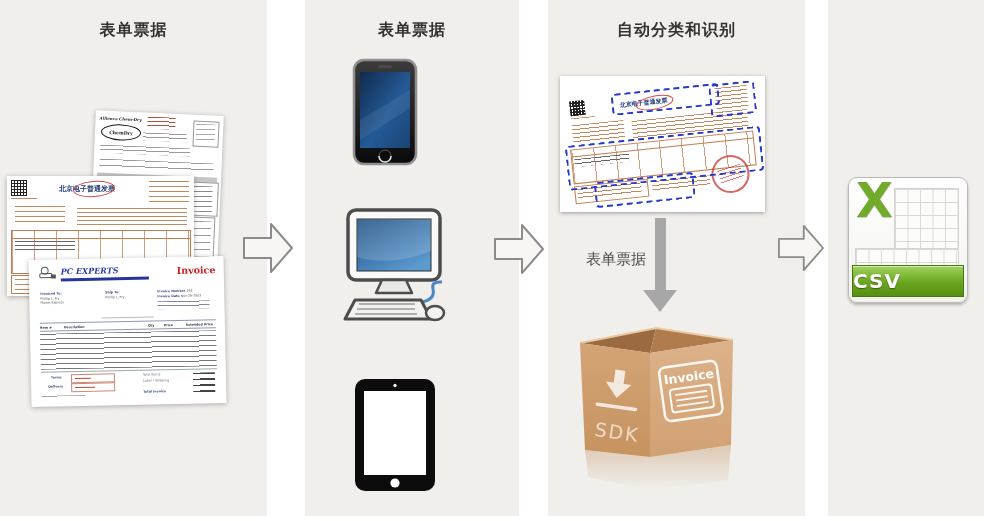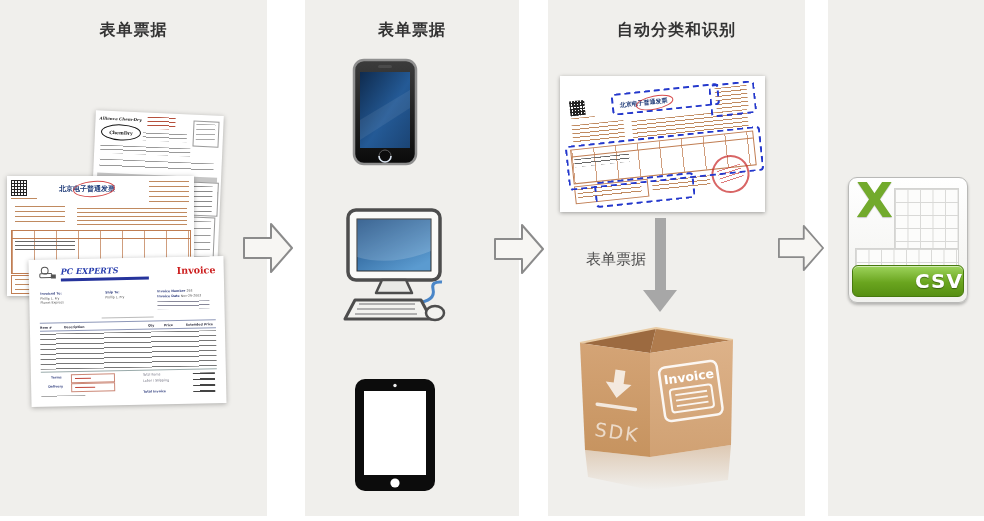--- a/index.html
+++ b/index.html
@@ -60,23 +60,23 @@
                border-right:17px solid transparent;border-top:22px solid #a7a7a7;}
   
   .csv-icon{position:absolute;background:linear-gradient(#ffffff,#f1f1ee);border:1px solid #b9b9b7;
             border-radius:9px;box-shadow:0 2px 3px rgba(0,0,0,.25), inset 0 1px 0 #fff;}
   .csv-x{position:absolute;left:7px;top:-6px;font-size:48px;font-weight:bold;color:#72aa2c;
          text-shadow:0 1px 1px rgba(0,0,0,.2);}
   .csv-grid{position:absolute;border:1px solid #d4d4d2;
       background-image:linear-gradient(#d9d9d7 1px,transparent 1px),
                        linear-gradient(90deg,#d9d9d7 1px,transparent 1px);
       background-size:12.5px 13px;background-color:#fcfcfb;}
-  .csv-banner{position:absolute;left:3px;right:3px;bottom:5px;height:30px;border-radius:6px;
+  .csv-banner{position:absolute;left:3px;right:3px;bottom:5px;height:30px;border-radius:0;
       background:linear-gradient(#9ed45c,#6aa51f 55%,#568f12);border:1px solid #47790e;
-      box-shadow:inset 0 1px 0 rgba(255,255,255,.55);display:flex;align-items:center;justify-content:flex-end;}
+      box-shadow:inset 0 1px 0 rgba(255,255,255,.55);display:flex;align-items:center;justify-content:flex-start;}
   .csv-banner span{color:#fff;font-weight:bold;font-size:20px;letter-spacing:1px;
       text-shadow:0 1px 1px rgba(0,0,0,.4);}
 </style>
 </head>
 <body>
 
 <div class="page">
 
   <div class="panel" id="panel1">
     <div class="panel-title">表单票据</div>

